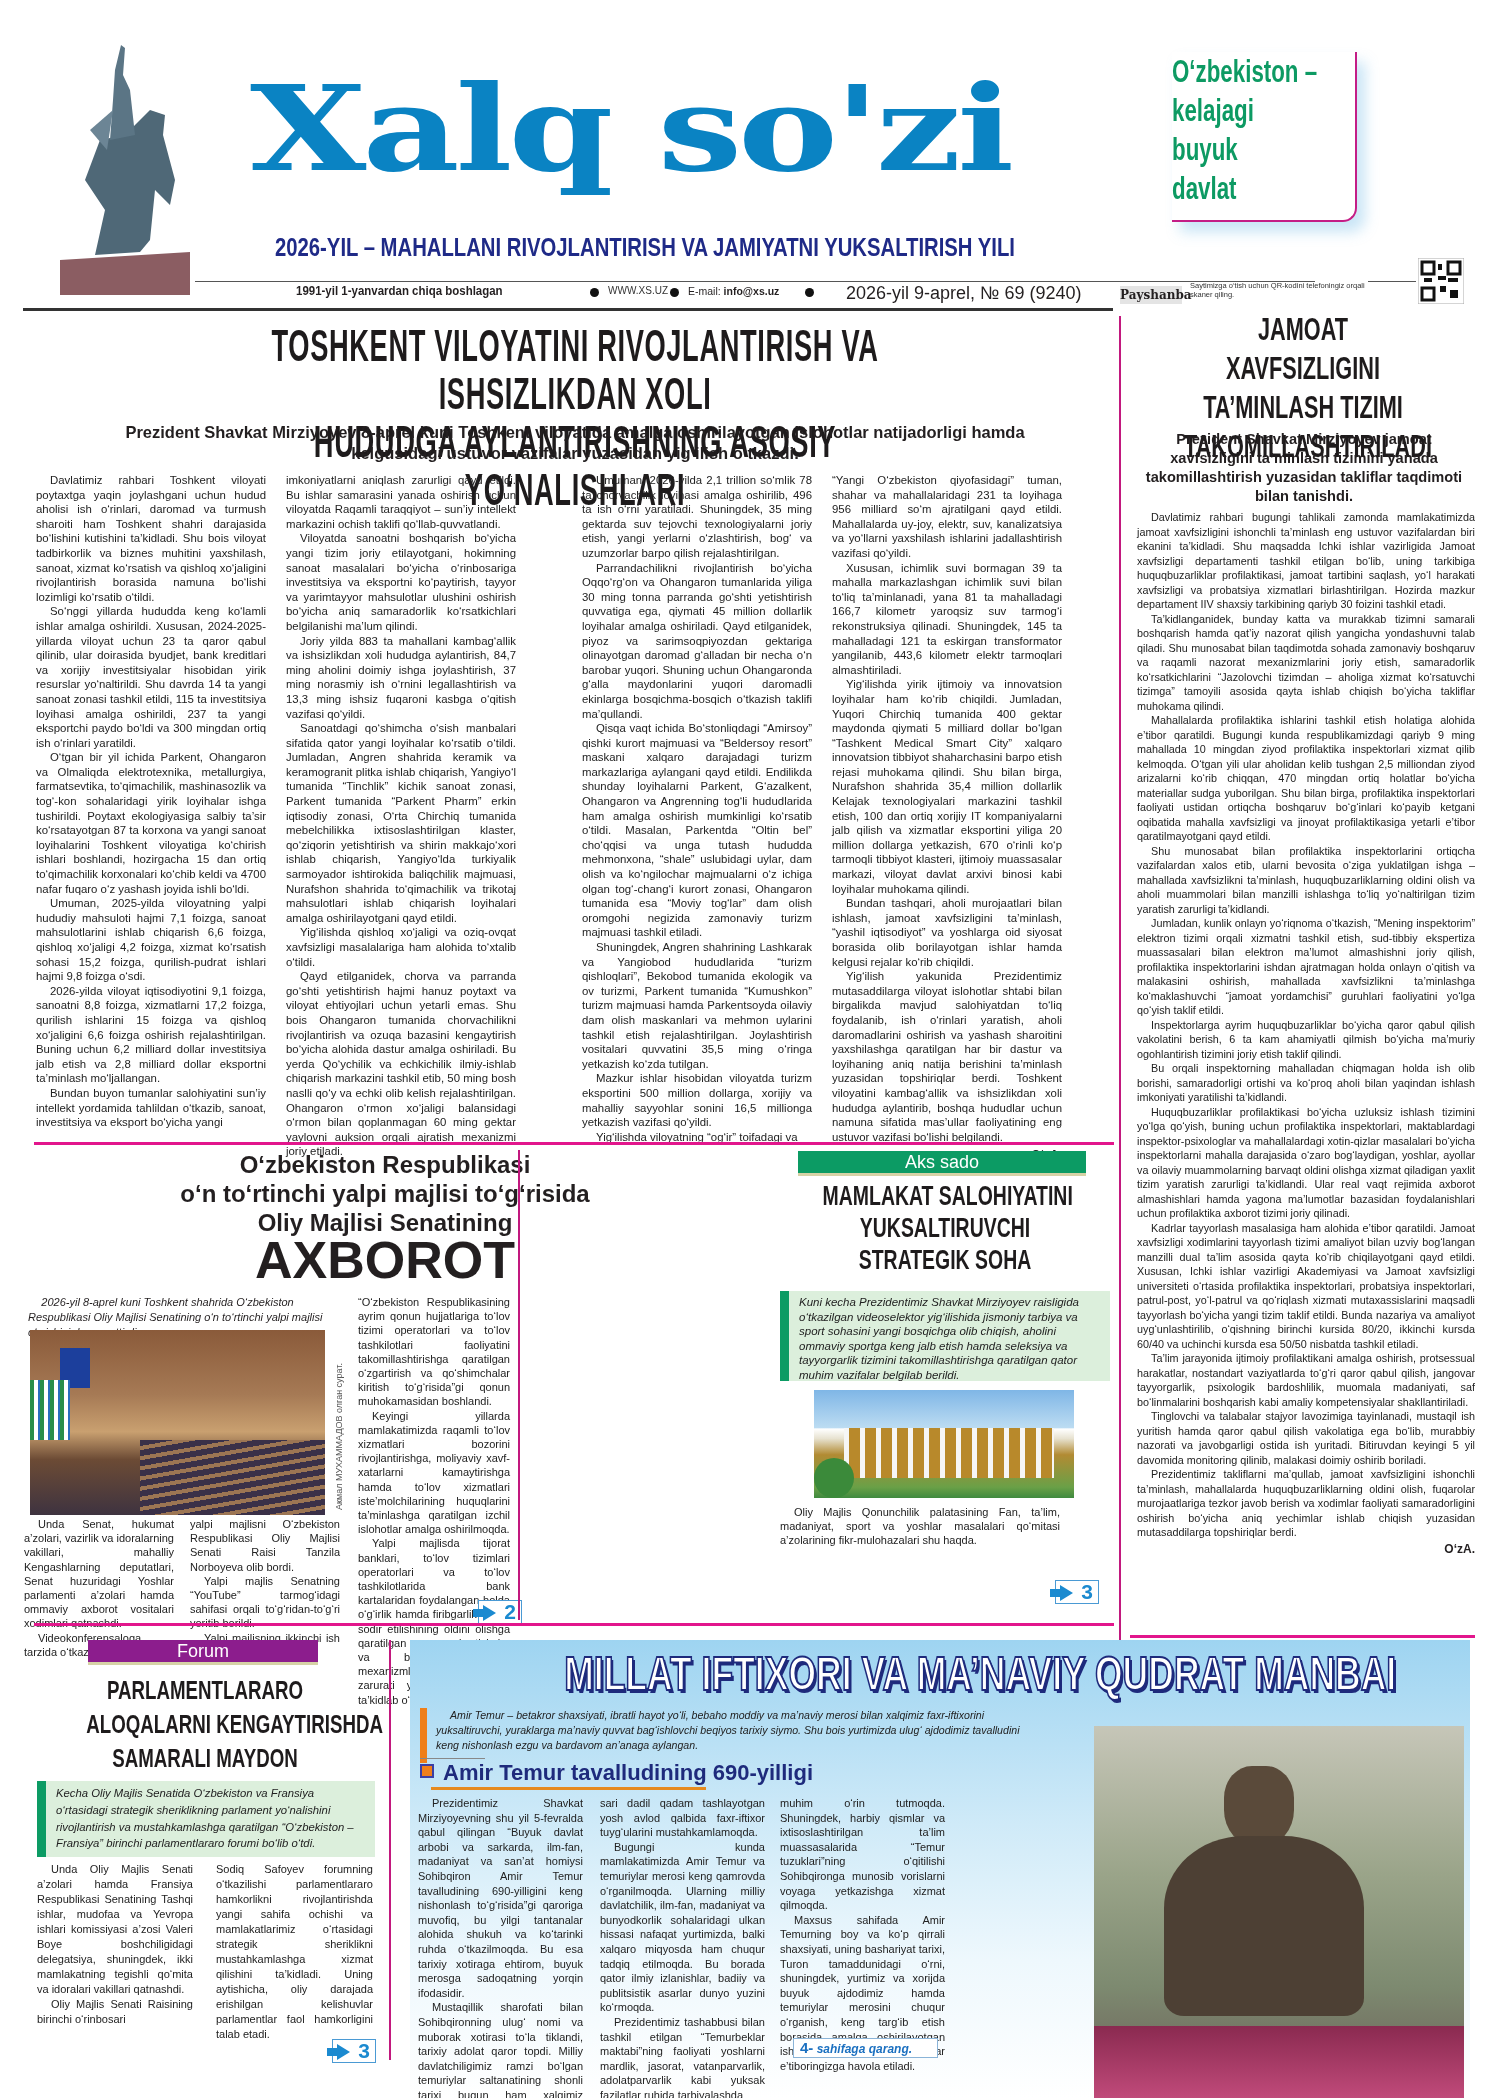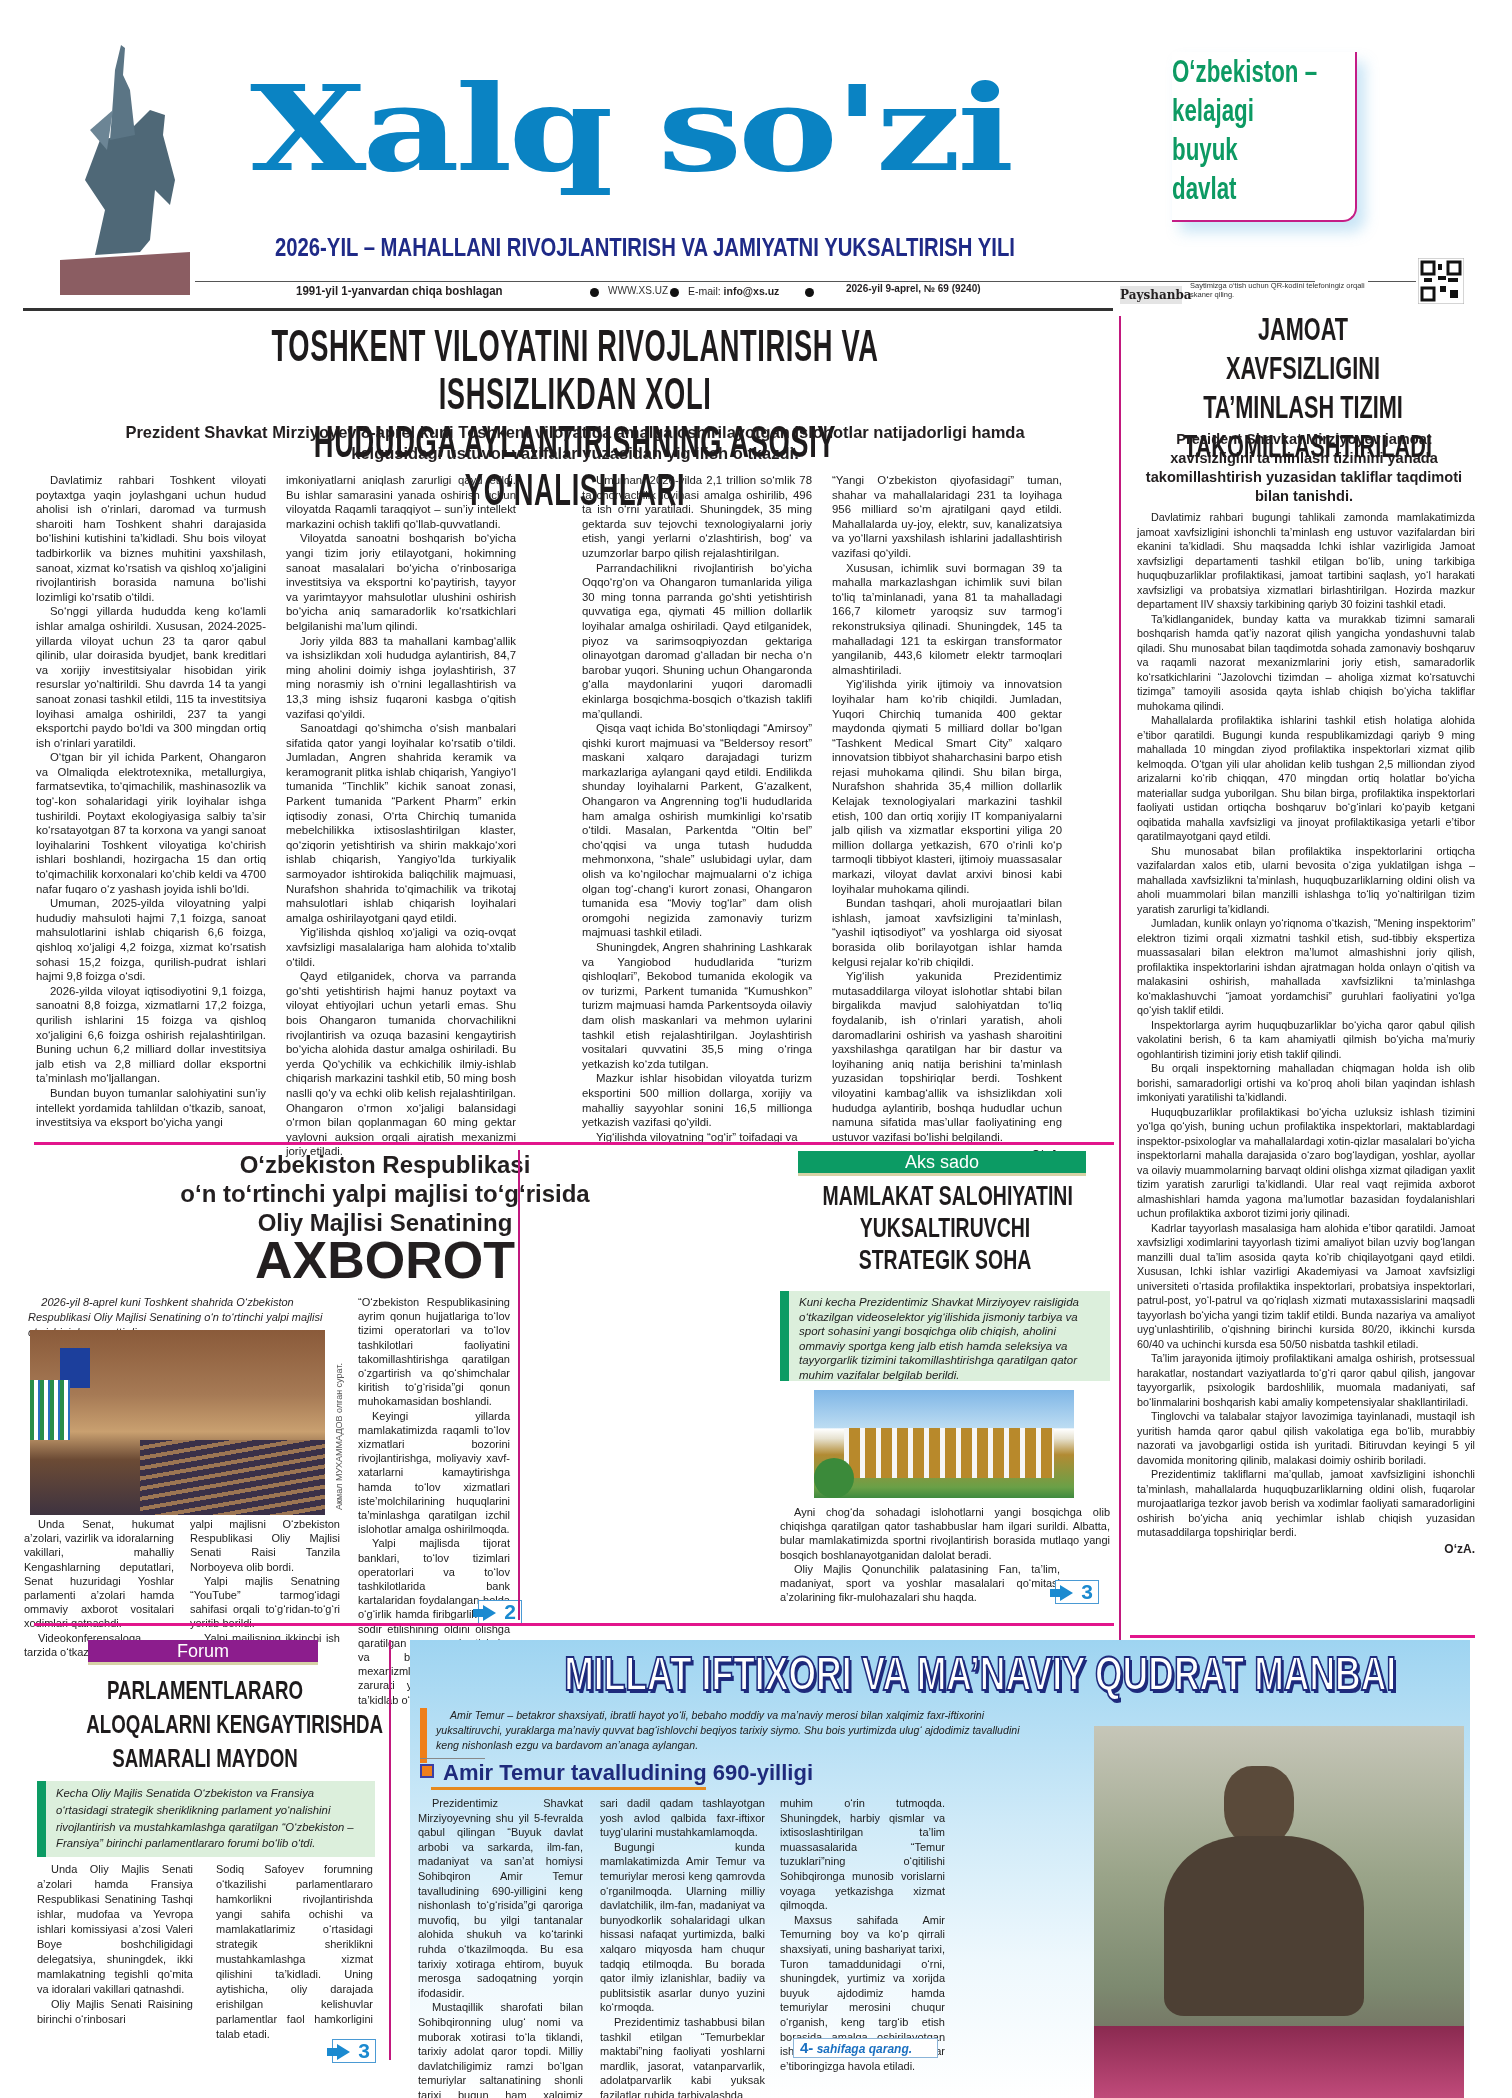--- a/index.html
+++ b/index.html
@@ -53,21 +53,21 @@
   <div class="abs" style="left:195px;top:281px;width:1120px;height:1px;background:#555"></div>
   <div class="abs" style="left:296px;top:283px;font-weight:bold;font-size:13.5px;transform:scaleX(.85);transform-origin:left top;white-space:nowrap">1991-yil 1-yanvardan chiqa boshlagan</div>
   <span class="abs" style="left:590px;top:288px;width:9px;height:9px;border-radius:50%;background:#111"></span>
   <div class="abs" style="left:608px;top:285px;font-size:10px;color:#333">WWW.XS.UZ</div>
   <span class="abs" style="left:670px;top:288px;width:9px;height:9px;border-radius:50%;background:#111"></span>
   <div class="abs" style="left:688px;top:285px;font-size:10.5px;white-space:nowrap">
     <span>E-mail:</span>
     <b>info@xs.uz</b>
   </div>
   <span class="abs" style="left:805px;top:288px;width:9px;height:9px;border-radius:50%;background:#111"></span>
-  <div class="abs" style="left:846px;top:283px;font-weight:bold;font-size:10px;white-space:nowrap">2026-yil 9-aprel, № 69 (9240)</div>
+  <div class="abs" style="left:846px;top:283px;font-weight:normal;font-size:18px;white-space:nowrap">2026-yil 9-aprel, № 69 (9240)</div>
   <div class="payshanba">Payshanba</div>
   <div class="abs" style="left:1190px;top:281px;width:180px;font-size:7.5px;line-height:9px;color:#333">Saytimizga o‘tish uchun QR-kodini telefoningiz orqali skaner qiling.</div>
   <div class="abs" style="left:1368px;top:281px;width:48px;height:1px;background:#555"></div>
   <svg class="abs" style="left:1418px;top:258px" width="46" height="46" viewBox="0 0 46 46">
     <rect width="46" height="46" fill="#fff" stroke="#aaa"></rect>
     <rect x="4" y="4" width="12" height="12" fill="none" stroke="#111" stroke-width="3"></rect>
     <rect x="30" y="4" width="12" height="12" fill="none" stroke="#111" stroke-width="3"></rect>
     <rect x="4" y="30" width="12" height="12" fill="none" stroke="#111" stroke-width="3"></rect>
     <rect x="20" y="6" width="4" height="6" fill="#111"></rect>
       <rect x="20" y="18" width="8" height="4" fill="#111"></rect>
@@ -183,21 +183,20 @@
   <span class="bigh" style="font-size:27px;line-height:32px;transform:scaleX(.72)">MAMLAKAT SALOHIYATINI</span>
   <span class="bigh" style="font-size:27px;line-height:32px;transform:scaleX(.72)">YUKSALTIRUVCHI</span>
   <span class="bigh" style="font-size:27px;line-height:32px;transform:scaleX(.72)">STRATEGIK SOHA</span>
 </div>
 <div class="greenbox" style="left:780px;top:1291px;width:330px;height:90px;font-size:11.5px;line-height:14.6px">Kuni kecha Prezidentimiz Shavkat Mirziyoyev raisligida o‘tkazilgan videoselektor yig‘ilishida jismoniy tarbiya va sport sohasini yangi bosqichga olib chiqish, aholini ommaviy sportga keng jalb etish hamda seleksiya va tayyorgarlik tizimini takomillashtirishga qaratilgan qator muhim vazifalar belgilab berildi.</div>
 <div class="photo" style="left:814px;top:1390px;width:260px;height:108px;background:linear-gradient(180deg,#7fb6e6 0%,#bcdcf2 35%,#fff 36%,#e7e2d0 45%,#b28b33 60%,#6aa047 90%,#3f8a3f 100%)">
   <div style="position:absolute;left:30px;top:38px;width:210px;height:50px;background:repeating-linear-gradient(90deg,#f6f6f6 0 5px,#b8892b 5px 16px)"></div>
   <div style="position:absolute;left:0;top:68px;width:40px;height:40px;border-radius:50%;background:#3b8a3a"></div>
 </div>
 <div class="col" style="left:780px;top:1505px;width:330px">
-  <p class="t" style="font-size:11px;line-height:14.2px">Ayni chog‘da sohadagi islohotlarni yangi bosqichga olib chiqishga qaratilgan qator tashabbuslar ham ilgari surildi. Albatta, bular mamlakatimizda sportni rivojlantirish borasida mutlaqo yangi bosqich boshlanayotganidan dalolat beradi.</p>
   <p class="t" style="font-size:11px;line-height:14.2px;padding-right:50px">Oliy Majlis Qonunchilik palatasining Fan, ta’lim, madaniyat, sport va yoshlar masalalari qo‘mitasi a’zolarining fikr-mulohazalari shu haqda.</p>
 </div>
 <div class="arrow" style="left:1055px;top:1580px">
     <i></i>
     <b>3</b>
   </div>
 <div class="pinkline" style="left:34px;top:1623px;width:1080px;height:3px"></div>
 
 <div class="tag" style="left:88px;top:1640px;width:230px;height:22px;background:#8c1d8d;font-size:18px;line-height:22px">Forum</div>
 <div class="abs" style="left:40px;top:1673px;width:330px;text-align:center">

